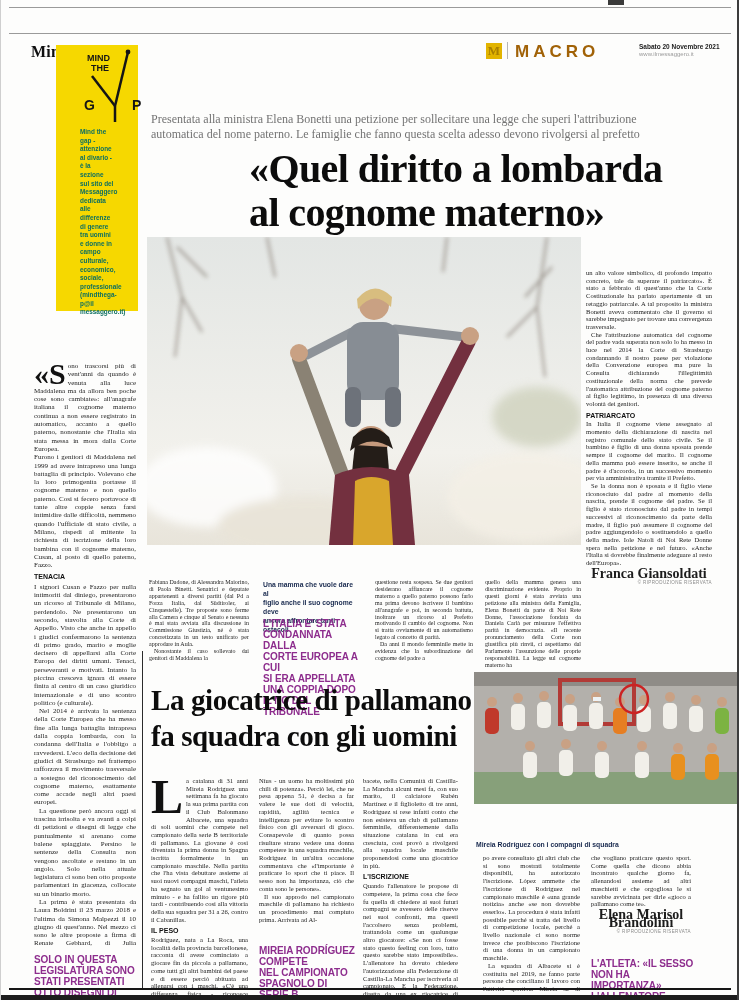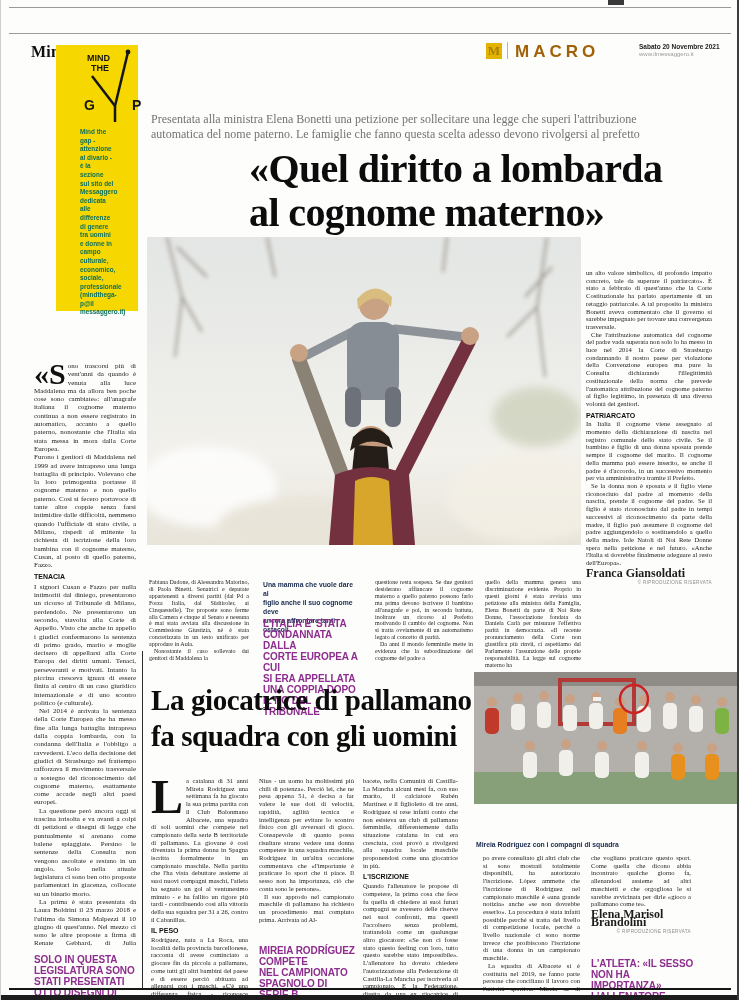--- a/index.html
+++ b/index.html
@@ -28,21 +28,21 @@
   
   .body{font-size:7px;line-height:8.3px;text-align:justify;overflow:hidden;}
   .body.small{font-size:6.6px;line-height:7.7px;}
   .body.tight{font-size:6px;line-height:6.9px;}
   .body p{margin:0;text-indent:5px;}
   .body p:first-child{text-indent:0;}
   .first{margin:0;}
   .dc{float:left;font-weight:bold;font-size:30px;line-height:24px;padding-right:2px;color:#111;}
   .dc2{float:left;font-weight:bold;font-size:48px;line-height:40px;padding-right:3px;color:#111;}
   .subhead{font-family:"Liberation Sans",sans-serif;font-weight:bold;font-size:7px;color:#101010;margin:4px 0 1px 0;}
-  .byline{font-weight:bold;font-size:12px;text-align:left;margin-top:3px;}
+  .byline{font-weight:bold;font-size:14px;text-align:center;margin-top:3px;}
   .copyright{font-family:"Liberation Sans",sans-serif;font-size:4.5px;color:#8a8a8a;text-align:right;letter-spacing:.4px;margin-top:2px;}
   
   .pull{font-family:"Liberation Sans",sans-serif;font-weight:bold;color:#8d2d8d;font-size:10px;line-height:11px;
         white-space:pre-line;letter-spacing:-.1px;}
   .caption{font-family:"Liberation Sans",sans-serif;font-weight:bold;color:#18294e;font-size:6.8px;line-height:9px;white-space:pre-line;}
   .vdiv{position:absolute;width:1px;background:#2b2b2b;}
   .photo{position:absolute;overflow:hidden;background:#dfe2e2;}
   .bottom-rule{position:absolute;left:8px;right:8px;top:988px;height:2px;background:#161616;}
   .edge-bottom{position:absolute;left:0;right:0;bottom:0;height:5px;background:#1d1d1d;}
   .edge-right{position:absolute;top:0;bottom:0;right:0;width:2px;background:#3c3c3c;}

